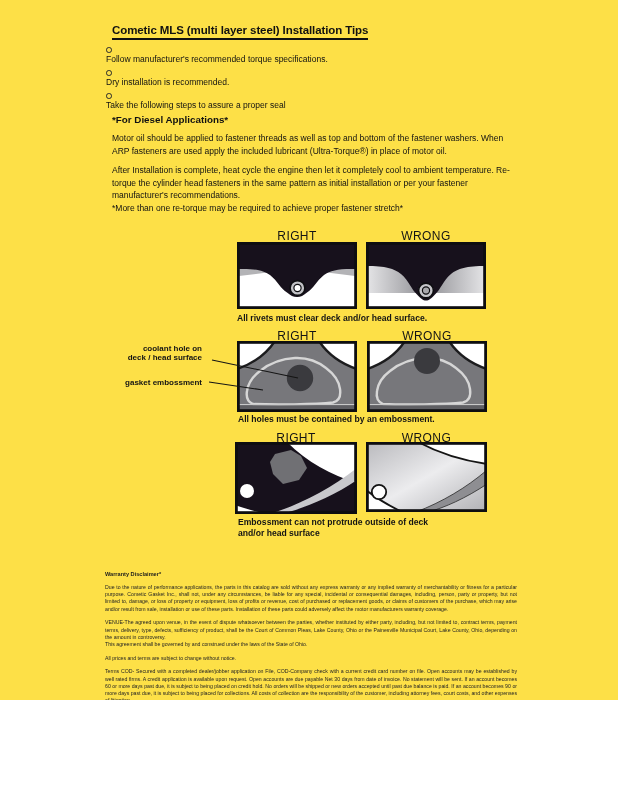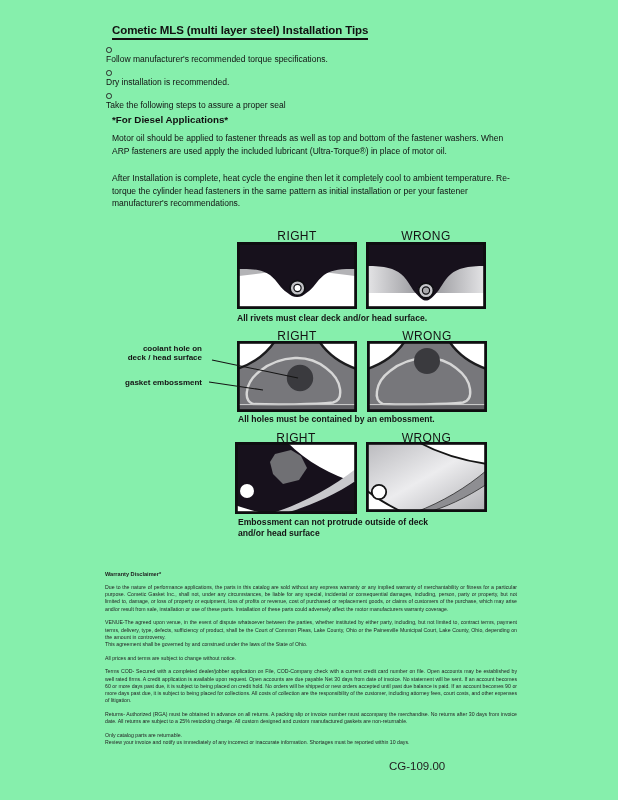--- a/index.html
+++ b/index.html
@@ -1,36 +1,36 @@
 <!DOCTYPE html>
 <html><head>
 <meta charset="utf-8">
 <style>
   html,body{margin:0;padding:0;background:#ffffff;}
   .page{
-    position:relative;width:618px;height:800px;background:#86efac;
+    position:relative;width:618px;height:700px;background:#fde047;
     font-family:"Liberation Sans","DejaVu Sans",sans-serif;color:#111;overflow:hidden;
   }
   
   .title{
     position:absolute;left:112px;top:24px;font-size:11.5px;font-weight:bold;
     letter-spacing:-0.1px;border-bottom:2px solid #101010;padding-bottom:2px;white-space:nowrap;
   }
   
   .bullets{position:absolute;left:106px;top:43px;width:440px;}
   .b-row{display:flex;align-items:flex-start;line-height:13.5px;font-size:8.5px;flex-direction:column;}
   .b-row .o-marker{flex:0 0 auto;width:3.6px;height:3.6px;border:1px solid #2a2a2a;border-radius:50%;margin:4px 3px 0 0;}
   .sub{margin-left:17px;}
   .sub .b-row{line-height:11.5px;font-size:8.5px;}
   .sub .dot-marker{flex:0 0 auto;width:3.8px;height:3.8px;background:#111;border-radius:50%;margin:3.6px 3px 0 0;}
   
   .diesel-h{position:absolute;left:112px;top:114px;font-size:9.8px;font-weight:bold;white-space:nowrap;}
   .para{position:absolute;left:112px;width:398px;font-size:8.5px;line-height:12.6px;}
   .p1{top:132px;}
-  .p2{top:164px;margin-top:8px;}
+  .p2{top:164px;}
   .note{top:202px;white-space:nowrap;}
   
   .dg-label{position:absolute;font-size:12px;letter-spacing:0.4px;text-align:center;color:#141414;}
   .dg-box{position:absolute;}
   .dg-box svg{display:block;}
   .dg-caption{position:absolute;font-size:8.6px;font-weight:bold;line-height:10.5px;white-space:nowrap;color:#141414;}
   
   .callout{position:absolute;left:92px;width:110px;text-align:right;font-size:8px;font-weight:bold;line-height:8.6px;color:#141414;}
   .leaders{position:absolute;left:205px;top:352px;pointer-events:none;}
   
@@ -59,20 +59,21 @@
     </div>
     <div class="b-row">
       <span class="o-marker"></span>
       <span>Take the following steps to assure a proper seal</span>
     </div>
   </div>
 
   <div class="diesel-h">*For Diesel Applications*</div>
   <div class="para p1">Motor oil should be applied to fastener threads as well as top and bottom of the fastener washers. When ARP fasteners are used apply the included lubricant (Ultra-Torque®) in place of motor oil.</div>
   <div class="para p2">After Installation is complete, heat cycle the engine then let it completely cool to ambient temperature. Re-torque the cylinder head fasteners in the same pattern as initial installation or per your fastener manufacturer's recommendations.</div>
+  <div class="para note">*More than one re-torque may be required to achieve proper fastener stretch*</div>
 
   <div class="dg-label" style="left:237px;top:229px;width:120px;">RIGHT</div>
   <div class="dg-label" style="left:366px;top:229px;width:120px;">WRONG</div>
 
   <div class="dg-box" style="left:237px;top:242px;">
     <svg width="120" height="67" viewBox="0 0 120 67">
       <rect x="0" y="0" width="120" height="67" fill="#ffffff"></rect>
       <polygon points="2,26 118,26 118,34 86,30 34,30 2,34" fill="#b3b3b6"></polygon>
       <path d="M0,0 H120 V27 C102,26.5 94,28 87,33 C79,39.5 77,46 70,50.5 C66,53.5 64,55 60,55 C56,55 54,53.5 50,50.5 C43,46 41,39.5 33,33 C26,28 18,26.5 0,27 Z" fill="#17111c"></path>
       <circle cx="60.5" cy="46" r="7.4" fill="#c2c2c6" stroke="#0d0d10" stroke-width="1.6"></circle>

